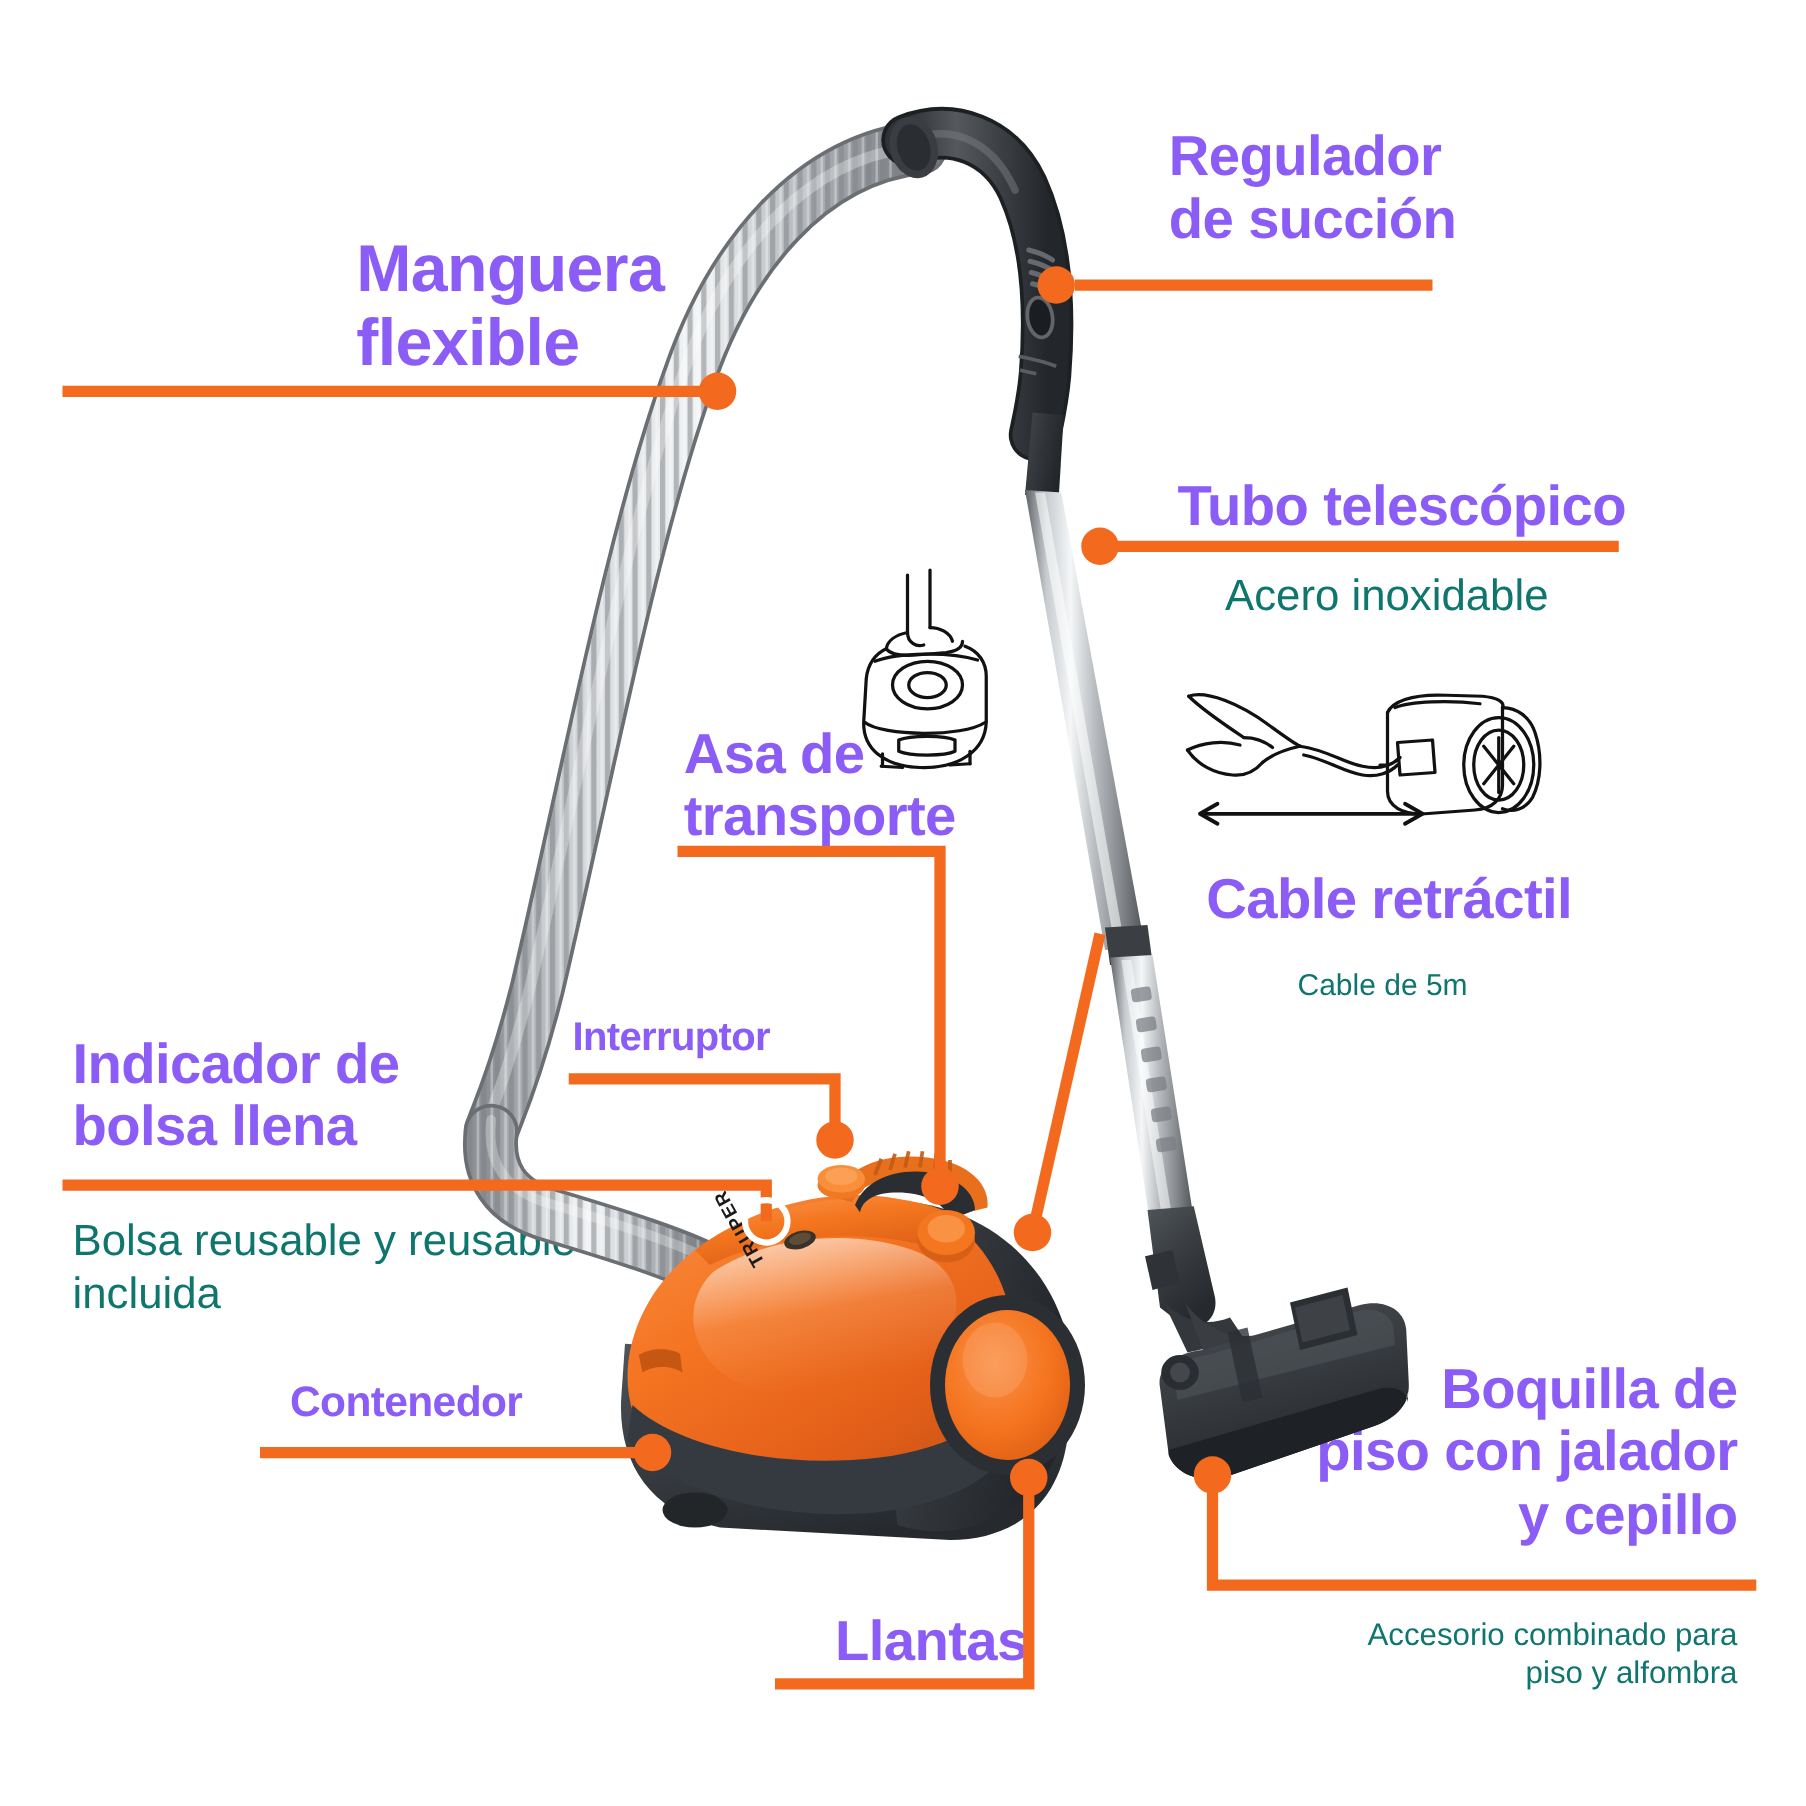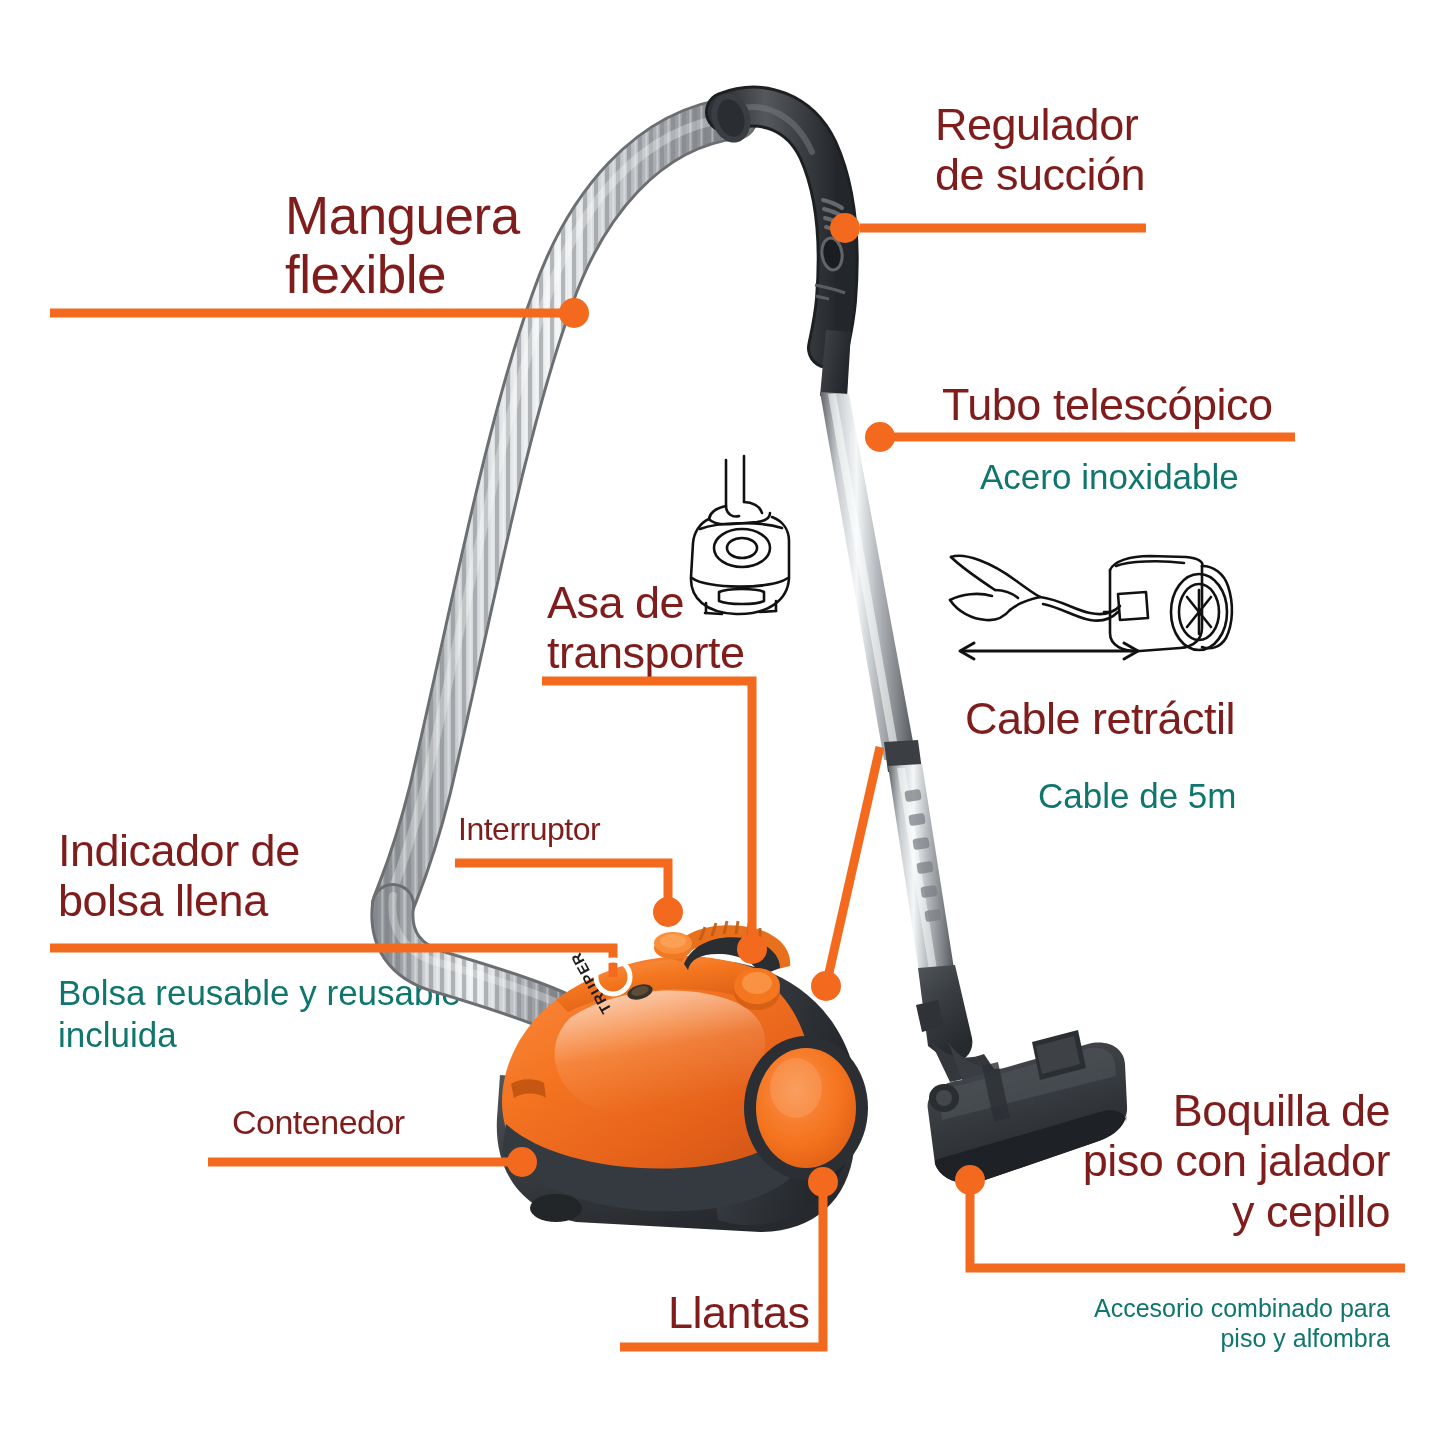--- a/index.html
+++ b/index.html
@@ -1,22 +1,22 @@
 <!DOCTYPE html>
 <html><head>
 <meta charset="utf-8">
 <style>
   html,body{margin:0;padding:0;background:#fff;}
   body{width:1445px;height:1445px;font-family:"Liberation Sans",sans-serif;position:relative;overflow:hidden;}
   #stage{position:absolute;left:0;top:0;width:1445px;height:1445px;background:#ffffff;}
   .callout-title{
     position:absolute;
     font-family:"Liberation Sans",sans-serif;
-    font-weight:normal;
-    color:#7f1d1d;
+    font-weight:bold;
+    color:#8b5cf6;
     line-height:1.12;
     letter-spacing:-0.5px;
     white-space:pre-line;
   }
   .callout-sub{
     position:absolute;
     font-family:"Liberation Sans",sans-serif;
     font-weight:normal;
     color:#0f766e;
     line-height:1.2;
@@ -414,21 +414,21 @@
   </svg>
 
   <div class="txt" id="label-layer">
       <div class="callout-title" style="font-size: 53px; top: 186px; left: 285px; text-align: left;">Manguera
 flexible</div>
       <div class="callout-title" style="font-size: 45px; top: 100px; left: 935px; text-align: left;">Regulador
 de succión</div>
       <div class="callout-title" style="font-size: 45px; top: 380px; left: 942px; text-align: left;">Tubo telescópico</div>
       <div class="callout-sub" style="font-size: 35px; top: 456px; left: 980px; text-align: left;">Acero inoxidable</div>
       <div class="callout-title" style="font-size: 45px; top: 694px; left: 965px; text-align: center;">Cable retráctil</div>
-      <div class="callout-sub" style="font-size: 35px; top: 775px; left: 1038px; text-align: left;">Cable de 5m</div>
+      <div class="callout-sub" style="font-size: 24px; top: 775px; left: 1038px; text-align: left;">Cable de 5m</div>
       <div class="callout-title" style="font-size: 45px; top: 578px; left: 547px; text-align: left;">Asa de
 transporte</div>
       <div class="callout-title" style="font-size: 32px; top: 812px; left: 458px; text-align: center;">Interruptor</div>
       <div class="callout-title" style="font-size: 45px; top: 826px; left: 58px; text-align: left;">Indicador de
 bolsa llena</div>
       <div class="callout-sub" style="font-size: 35px; top: 972px; left: 58px; text-align: left;">Bolsa reusable y reusable
 incluida</div>
       <div class="callout-title" style="font-size: 34px; top: 1103px; left: 232px; text-align: left;">Contenedor</div>
       <div class="callout-title" style="font-size: 45px; top: 1288px; left: 668px; text-align: center;">Llantas</div>
       <div class="callout-title" style="font-size: 45px; top: 1086px; right: 55px; text-align: right;">Boquilla de

